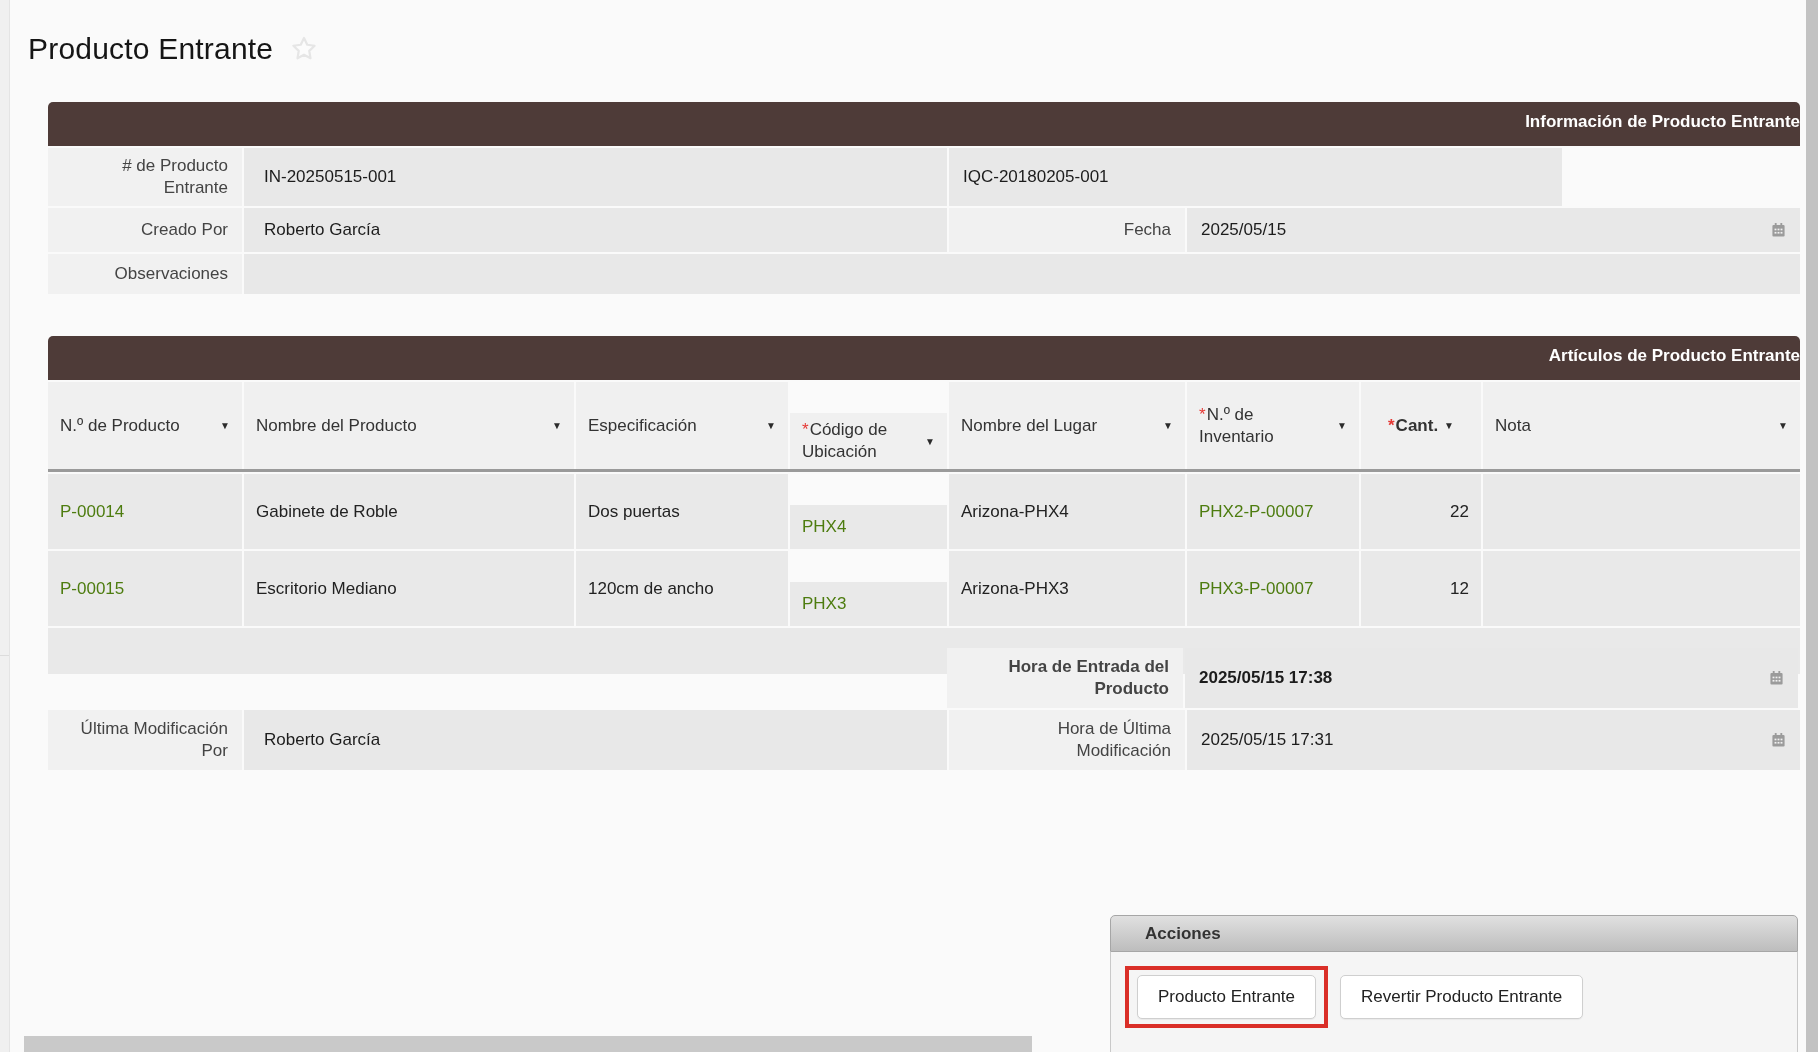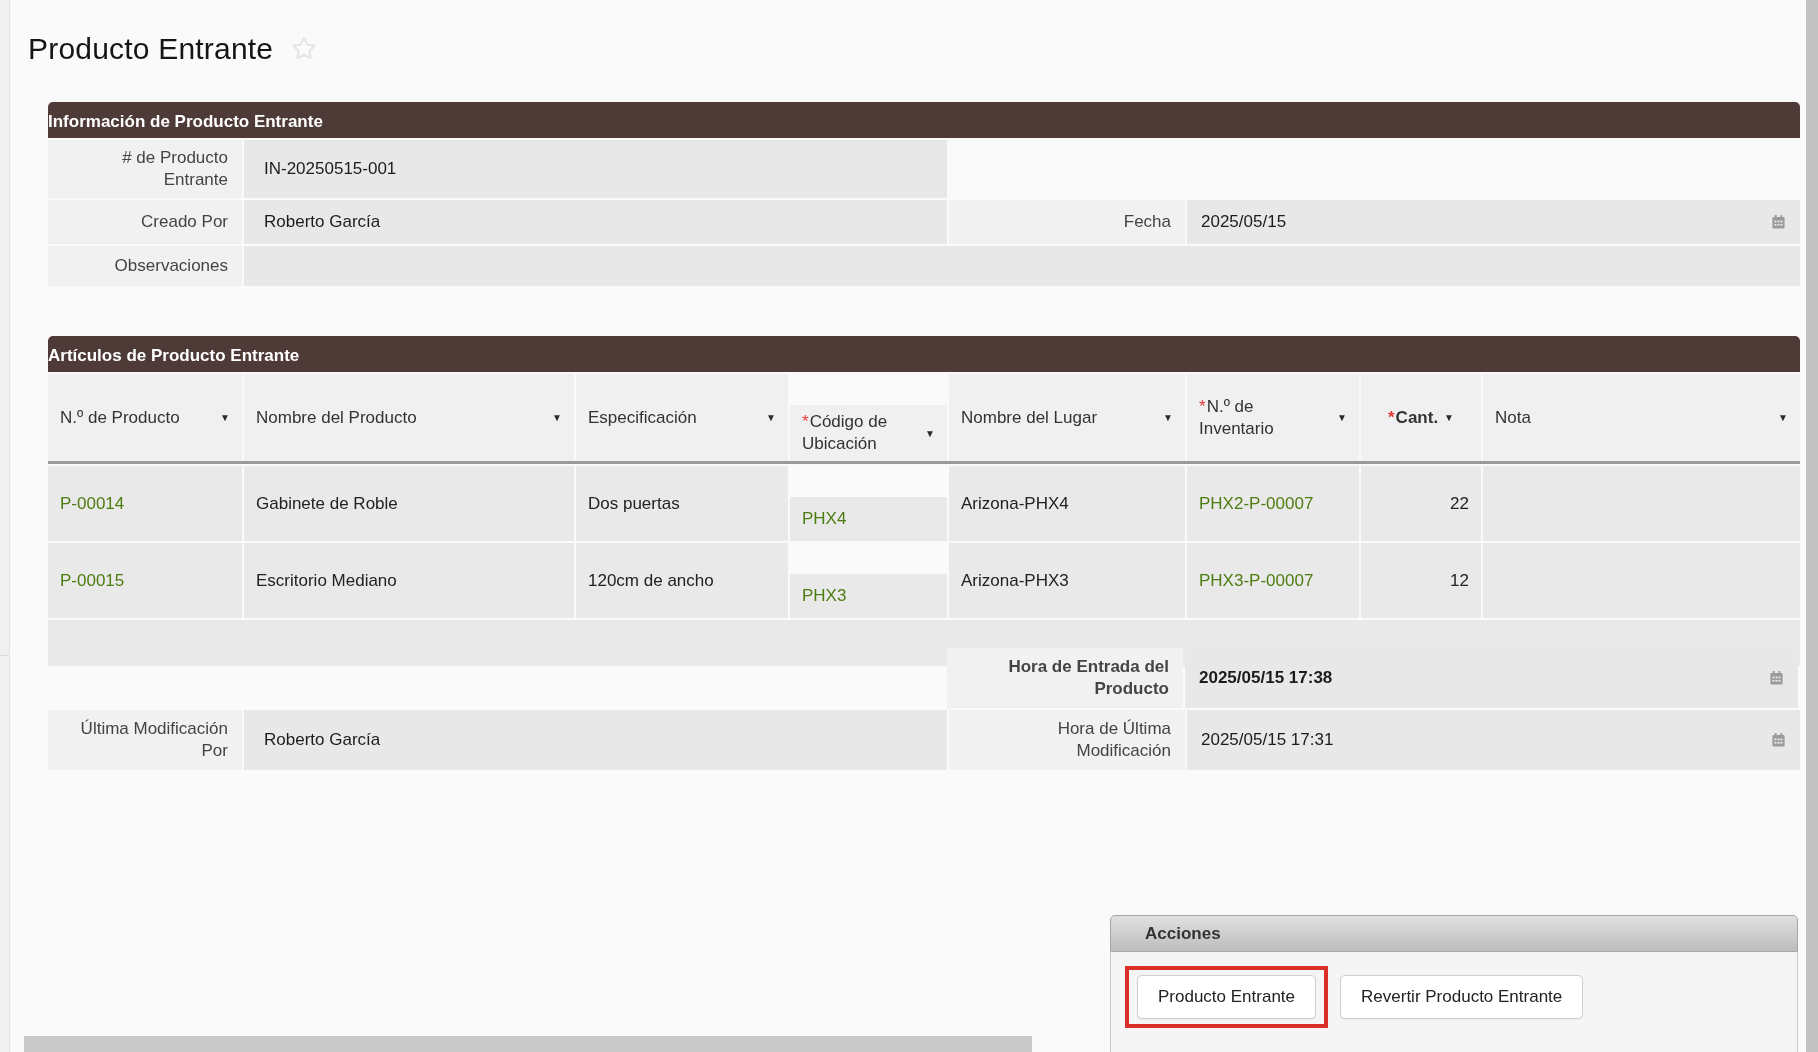--- a/index.html
+++ b/index.html
@@ -15,22 +15,22 @@
     background:#f0f0f0; border-right:1px solid #e4e4e4; }
   .left-strip .divider { position:absolute; left:0; top:655px; width:100%; height:1px; background:#dcdcdc; }
 
   
   .page-title { position:absolute; left:28px; top:32px; display:flex; align-items:center; gap:16px; }
   .page-title h1 { margin:0; font-size:30px; font-weight:500; color:#151515; letter-spacing:.2px; }
   .star-icon svg { display:block; }
 
   
   .tbl { position:absolute; left:48px; width:1752px; }
-  .tbl-title { height:36px; line-height:40px; background:#4e3b38; color:#fff;
-    font-weight:bold; font-size:17px; text-align:left; border-radius:5px 5px 0 0; }
+  .tbl-title { height:44px; line-height:40px; background:#4e3b38; color:#fff;
+    font-weight:bold; font-size:17px; text-align:right; border-radius:5px 5px 0 0; }
   .row { display:flex; gap:2px; margin-top:2px; }
   .cell { display:flex; align-items:center; padding:6px 14px; line-height:1.3; }
   .lbl { background:#f1f1f1; color:#444; justify-content:flex-end; text-align:right; }
   .val { background:#e8e8e8; color:#1c1c1c; justify-content:flex-start; }
   .val.with-icon { justify-content:space-between; }
   .w-l1 { width:194px; } .w-v1 { width:703px;padding-left:20px; } .w-l2 { width:236px; } .w-v2 { width:613px; }
   .w-span { width:1556px; }
   .h58 { min-height:58px; } .h44 { min-height:44px; } .h40 { min-height:40px; } .h60 { min-height:60px; }
   .bold { font-weight:bold; }
 
@@ -101,20 +101,21 @@
     </svg>
   </span>
 </div>
 
 <div class="tbl" id="info-table">
   <div class="tbl-title">Información de Producto Entrante</div>
 
   <div class="row">
     <div class="cell lbl w-l1 h58"># de Producto Entrante</div>
     <div class="cell val w-v1 h58">IN-20250515-001</div>
+    <div class="cell val w-v2 h58">IQC-20180205-001</div>
   </div>
 
   <div class="row">
     <div class="cell lbl w-l1 h44">Creado Por</div>
     <div class="cell val w-v1 h44">Roberto García</div>
     <div class="cell lbl w-l2 h44">Fecha</div>
     <div class="cell val with-icon w-v2 h44">
       <span>2025/05/15</span>
       <span class="cal">
         <svg width="15" height="15" viewBox="0 0 16 16">

